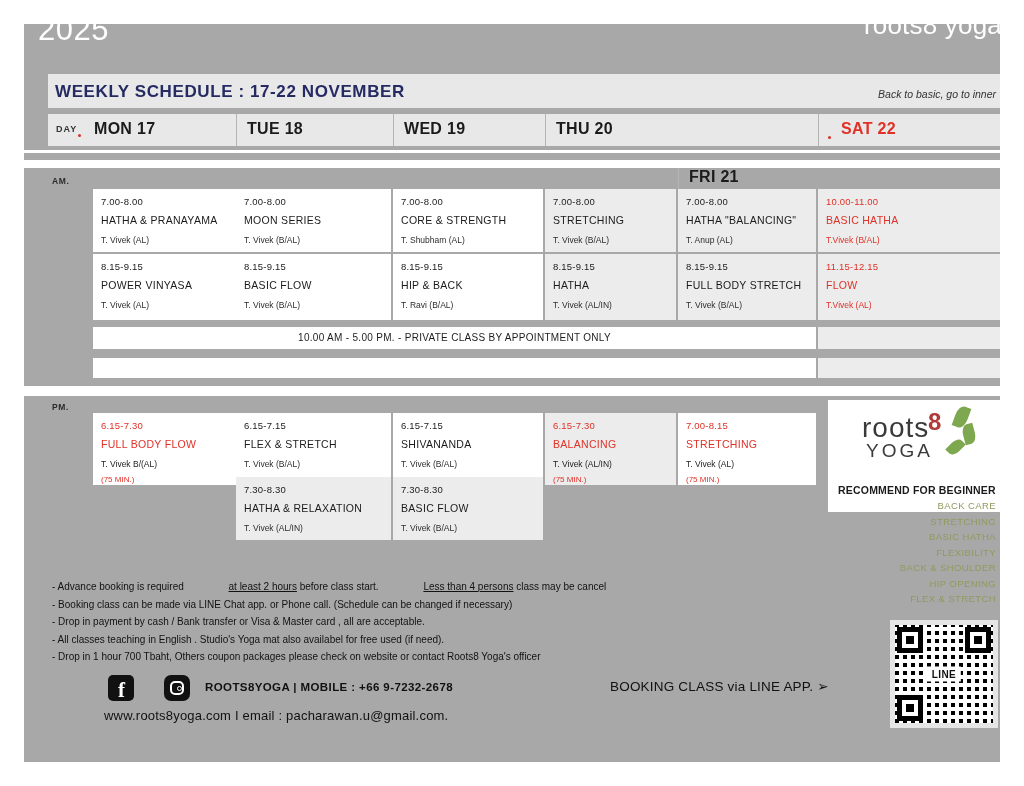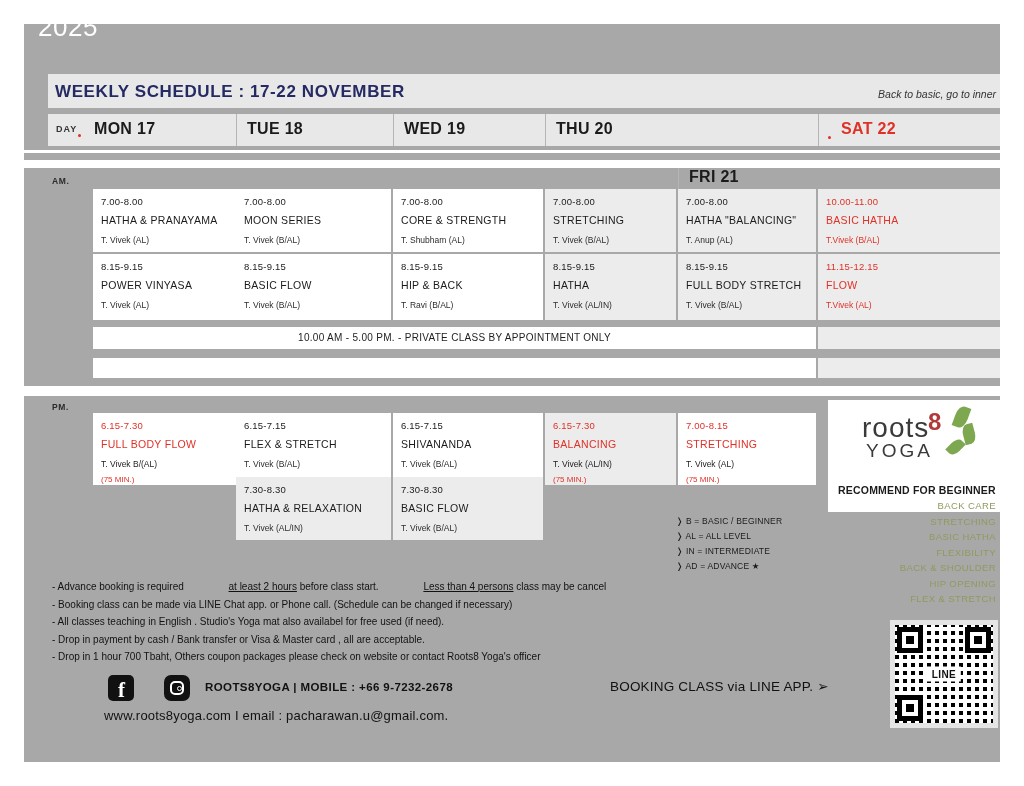--- a/index.html
+++ b/index.html
@@ -34,21 +34,21 @@
     left: 24px;
     top: 24px;
     width: 976px;
     height: 48px;
     background: #a8a8a8;
   }
   .year {
     position: absolute;
     left: 38px;
     top: 12px;
-    font-size: 26px;
+    font-size: 31px;
     color: #ffffff;
     letter-spacing: 0.5px;
   }
   .brand {
     position: absolute;
     right: 22px;
     top: 10px;
     font-size: 26px;
     color: #ffffff;
     letter-spacing: 0.2px;
@@ -392,20 +392,21 @@
   }
 </style>
 </head>
 <body>
 
 <div class="page">
   <div class="sheet"></div>
 
   <div class="hdr"></div>
   <div class="year">2025</div>
+  <div class="brand">roots8 yoga</div>
 
   <div class="subhdr"></div>
   <div class="wk-title">WEEKLY SCHEDULE  :  17-22  NOVEMBER</div>
   <div class="tagline">Back to basic, go to inner</div>
 
   <div class="dayrow"></div>
   <div class="daylabel-small">DAY</div>
   <div class="dot" style="left:78px; top:134px;"></div>
 
   <div class="daycell" style="left:84px; width:152px; border-left:none;">
@@ -556,32 +557,26 @@
     <div>BACK CARE</div>
     <div>STRETCHING</div>
     <div>BASIC HATHA</div>
     <div>FLEXIBILITY</div>
     <div>BACK &amp; SHOULDER</div>
     <div></div>
     <div>HIP OPENING</div>
     <div>FLEX &amp; STRETCH</div>
   </div>
 
-  <div class="legend">
-    <div>❭ <span>B = BASIC / BEGINNER</span></div>
-    <div>❭ <span>AL = ALL LEVEL</span></div>
-    <div>❭ <span>IN = INTERMEDIATE</span></div>
-    <div>❭ <span>AD = ADVANCE ★</span></div>
-  </div>
 
   <div class="notes">
     <div>- Advance booking is required <span class="u">at least 2 hours</span> before class start. <span class="u">Less than 4 persons</span> class may be cancel</div>
     <div>- Booking class can be made via LINE Chat app.  or Phone call. (Schedule can be changed if necessary)</div>
+    <div>- Drop in payment  by cash / Bank transfer or Visa &amp; Master card , all are acceptable.</div>
     <div>- All classes teaching in English .   Studio's Yoga mat also availabel for free used (if need).</div>
-    <div>- Drop in payment  by cash / Bank transfer or Visa &amp; Master card , all are acceptable.</div>
     <div>- Drop in 1 hour 700 Tbaht, Others coupon packages please check on website or contact Roots8 Yoga's officer</div>
   </div>
 
   <div class="footer"></div>
   <div class="fb-icon"></div>
   <div class="fb-f">f</div>
   <div class="ig-icon"></div>
   <div class="ig-sq"></div>
   <div class="ig-dot"></div>
   <div class="handle">ROOTS8YOGA   |  MOBILE : +66 9-7232-2678</div>

